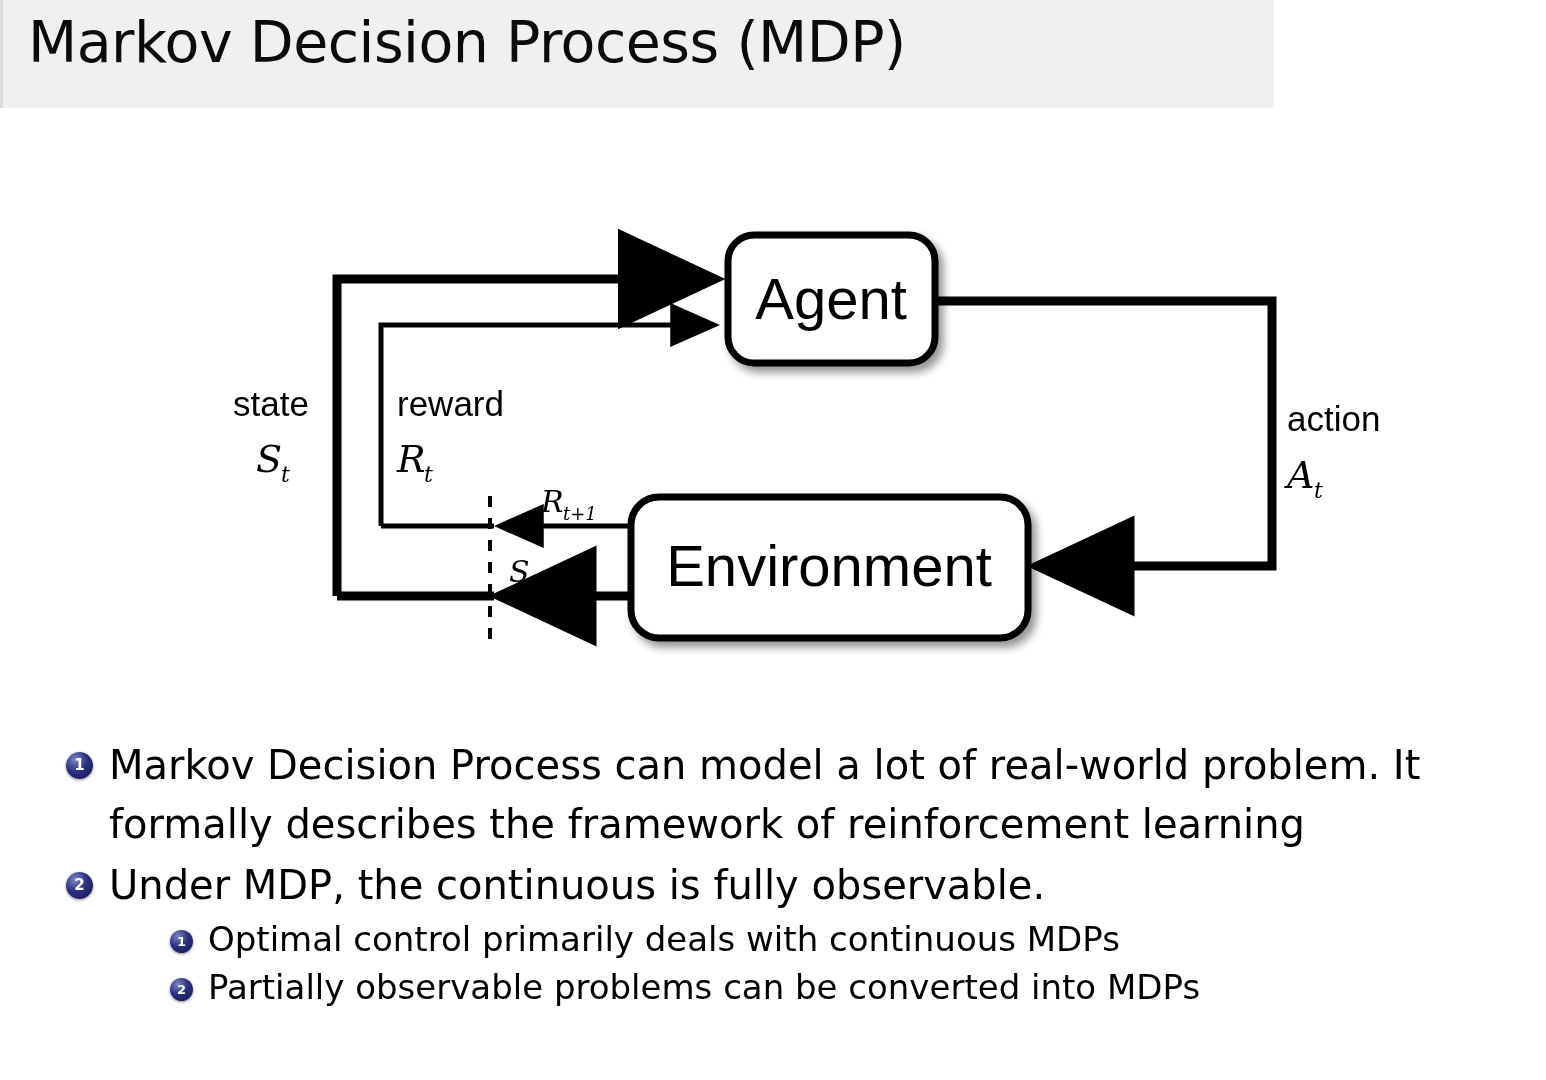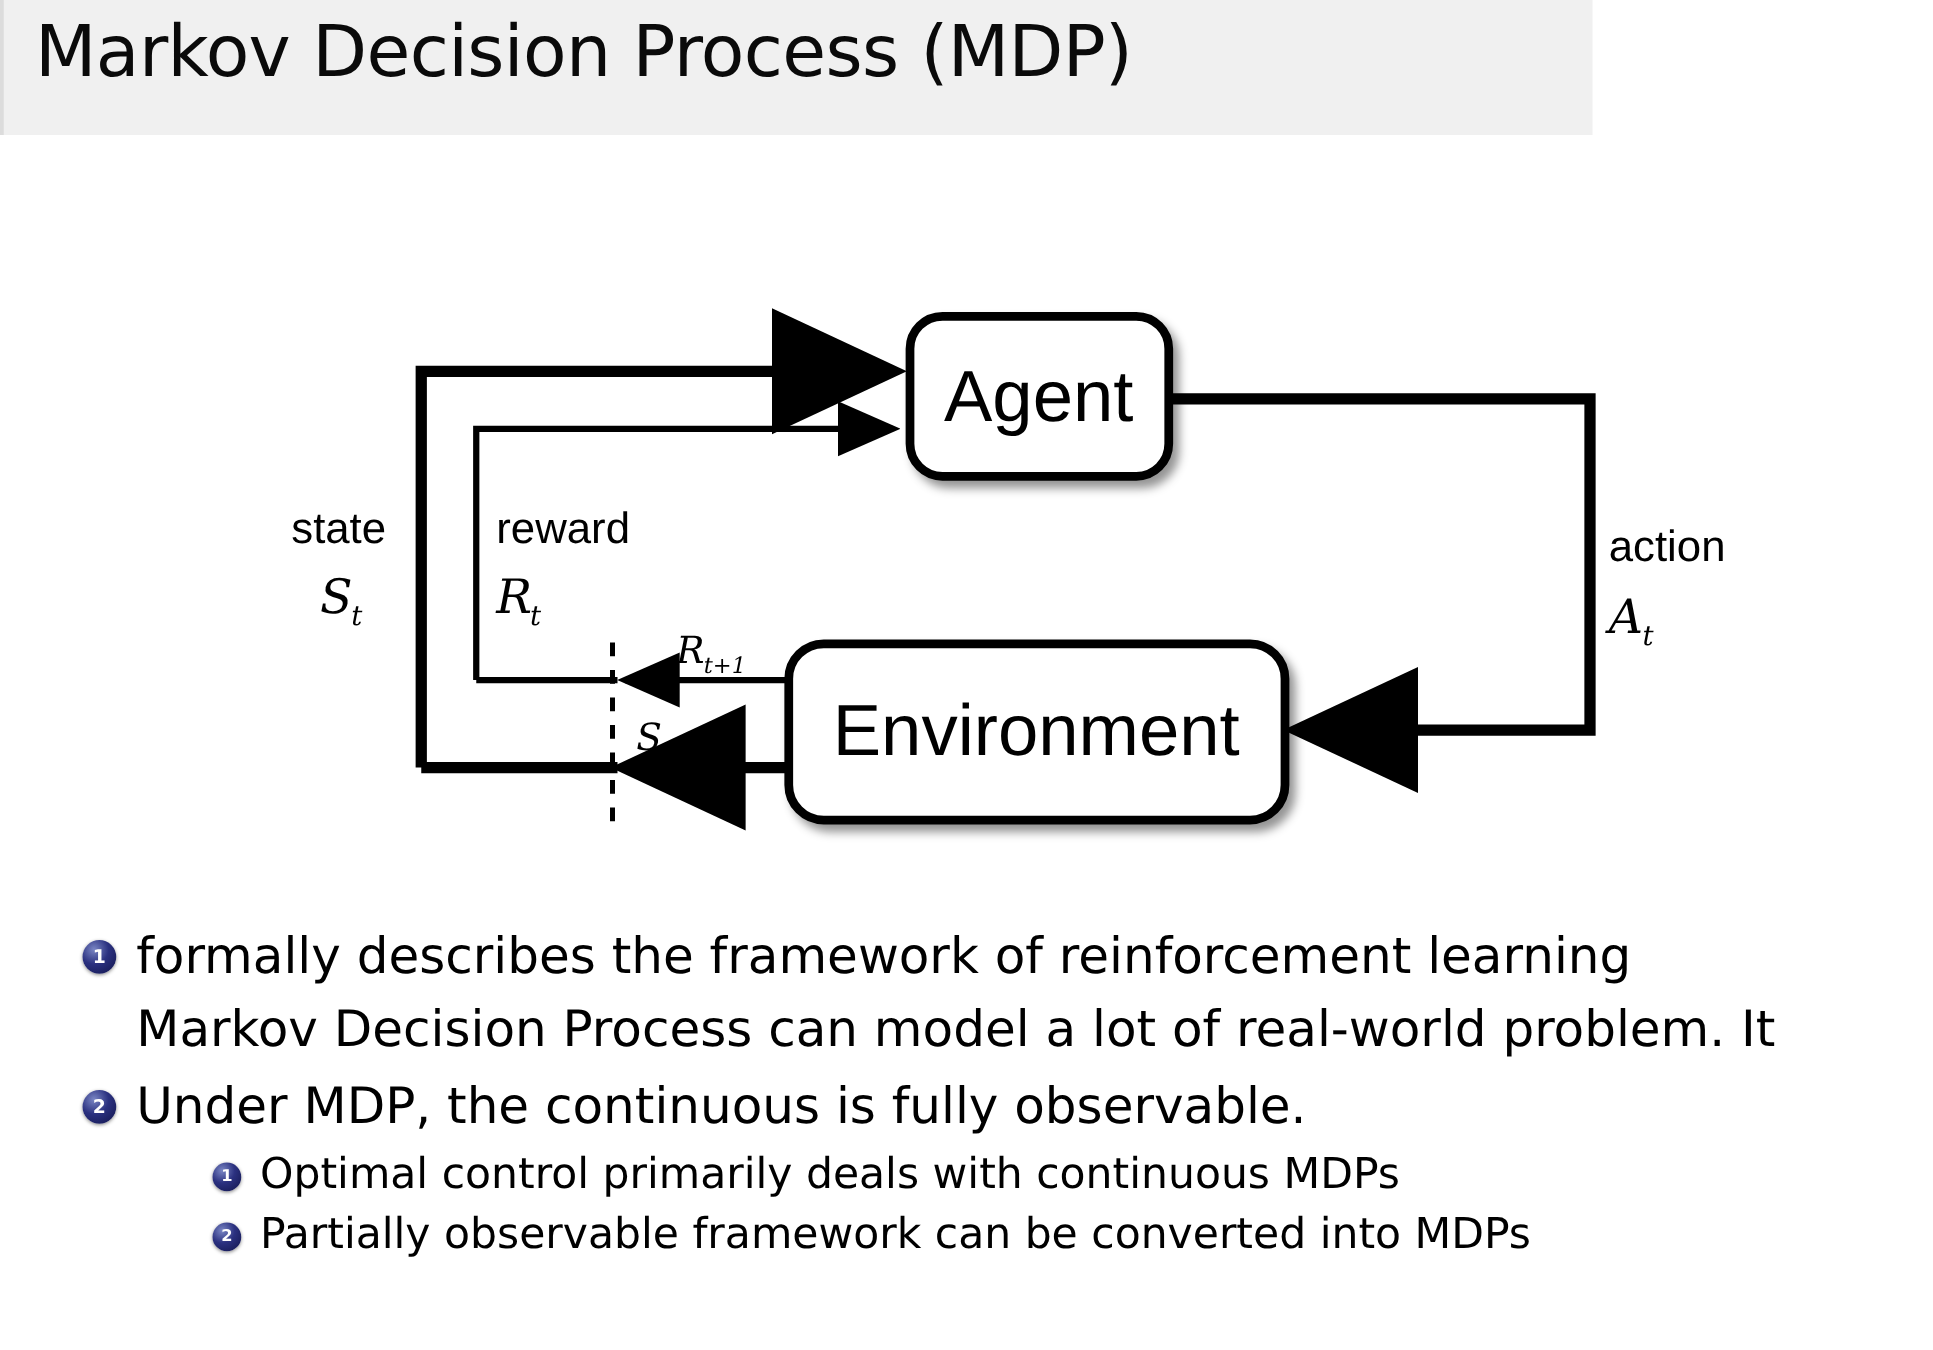--- a/index.html
+++ b/index.html
@@ -45,21 +45,21 @@
     line-height: 1;
     letter-spacing: -0.5px;
     color: #0a0a0a;
     white-space: nowrap;
   }
 
   
   #diagram {
     position: absolute;
     left: 0;
-    top: 122px;
+    top: 104px;
     width: 1546px;
     height: 590px;
   }
   #diagram svg { display: block; }
 
   .dg-box-label {
     font-family: "Liberation Sans", sans-serif;
     font-size: 58px;
     fill: #000;
   }
@@ -247,39 +247,39 @@
       <text class="dg-sub-sm" x="530" y="486">t+1</text>
     </g>
   </svg>
 </div>
 
 <div id="bullet-list">
 
   <div class="bullet-row lvl1-row">
     <span class="badge badge-lvl1">1</span>
     <span class="bullet-text text-lvl1">
+      <span class="nowrapline">Markov Decision Process can model a lot of real-world problem. It</span>
       <span class="nowrapline">formally describes the framework of reinforcement learning</span>
-      <span class="nowrapline">Markov Decision Process can model a lot of real-world problem. It</span>
     </span>
   </div>
 
   <div class="bullet-row lvl1-row">
     <span class="badge badge-lvl1">2</span>
     <span class="bullet-text text-lvl1">
       <span class="nowrapline">Under MDP, the continuous is fully observable.</span>
     </span>
   </div>
 
   <div class="bullet-row lvl2-row">
     <span class="badge badge-lvl2">1</span>
     <span class="bullet-text text-lvl2">
       <span class="nowrapline">Optimal control primarily deals with continuous MDPs</span>
     </span>
   </div>
 
   <div class="bullet-row lvl2-row">
     <span class="badge badge-lvl2">2</span>
     <span class="bullet-text text-lvl2">
-      <span class="nowrapline">Partially observable framework can be converted into MDPs</span>
+      <span class="nowrapline">Partially observable problems can be converted into MDPs</span>
     </span>
   </div>
 
 </div>
 
 </body></html>

